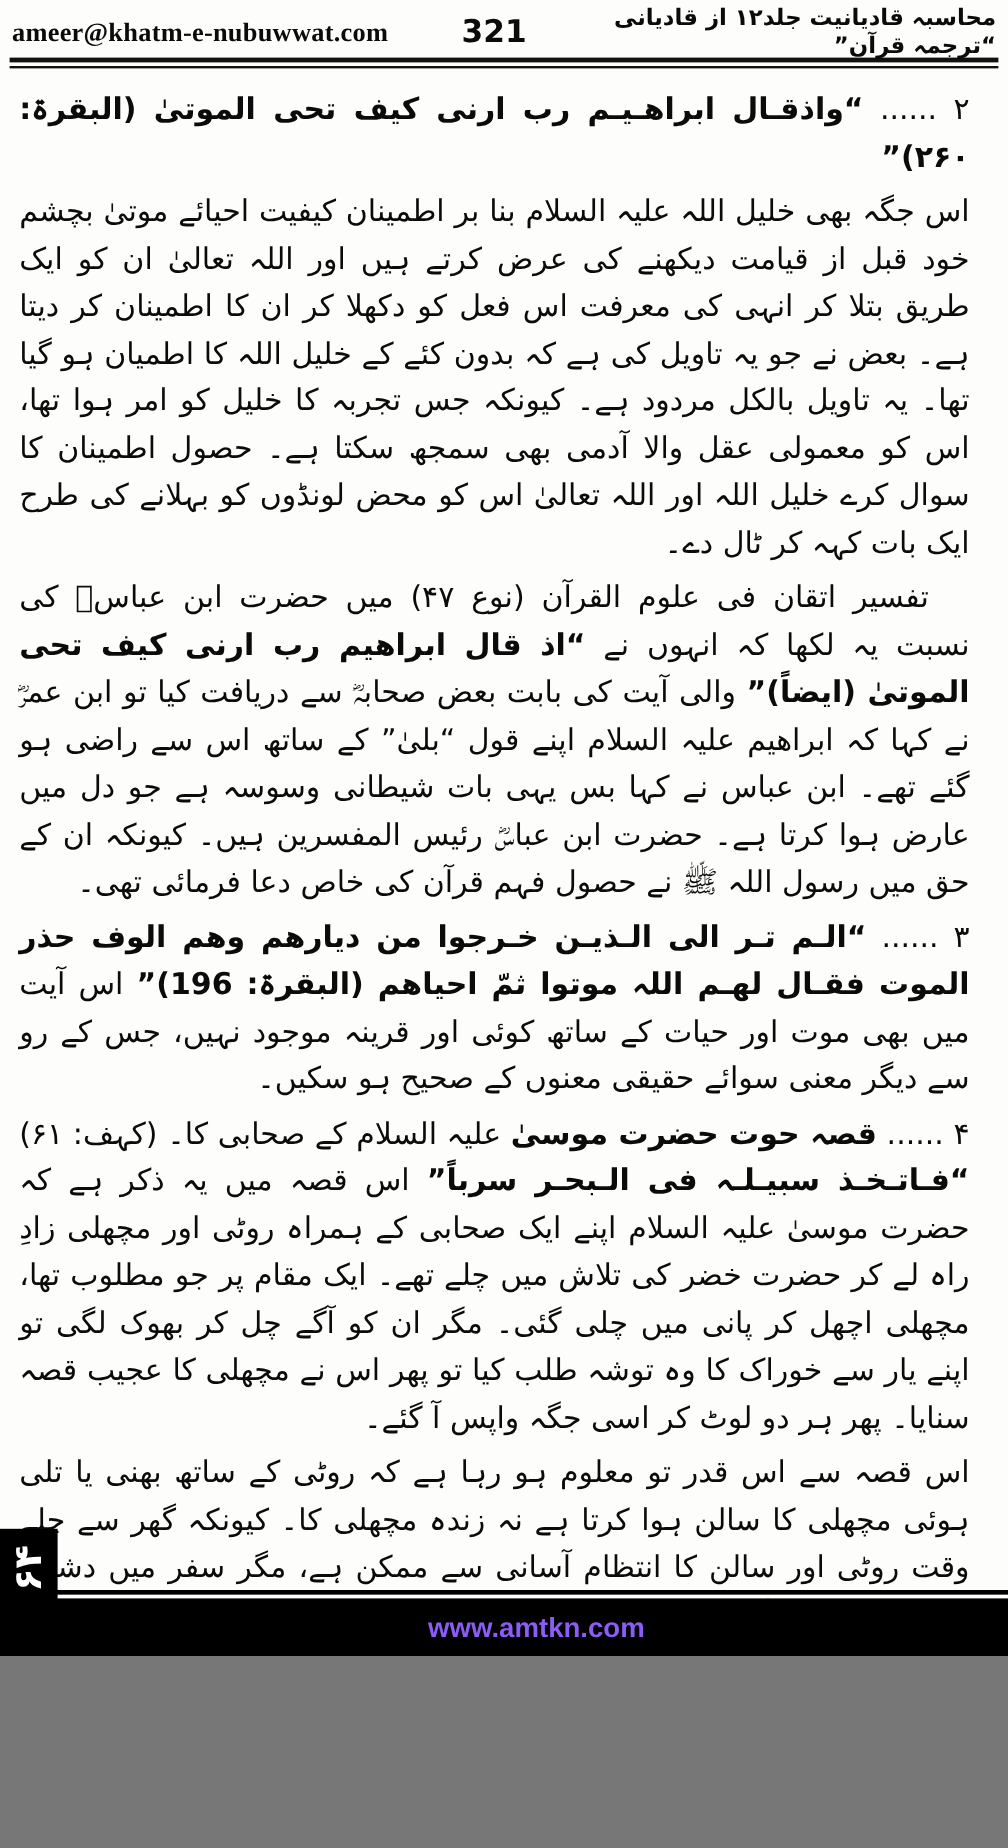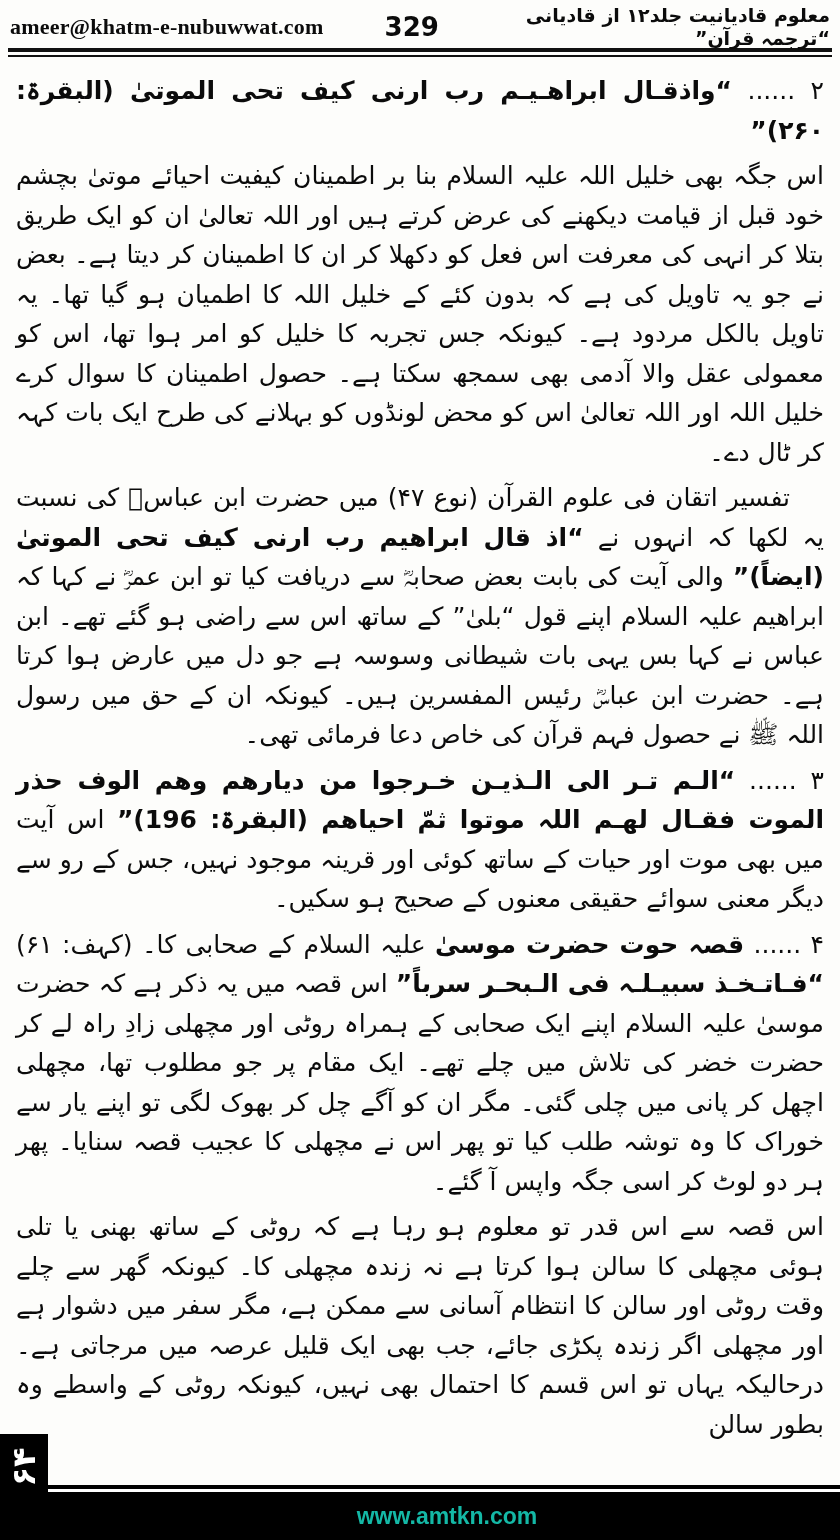--- a/index.html
+++ b/index.html
@@ -1,19 +1,19 @@
 <!DOCTYPE html>
 <html lang="ur"><head>
 <meta charset="utf-8">
 <style>
   * { margin:0; padding:0; box-sizing:border-box; }
   html,body { background:#777; }
   .page {
     position:relative;
-    width:840px; height:1540px;
+    width:840px; height:1380px;
     margin:0 auto;
     background:#fdfdfb;
     overflow:hidden;
     font-family:"DejaVu Sans", sans-serif;
     color:#0b0b0b;
   }
   
   .header {
     display:flex; align-items:center; justify-content:space-between;
     padding:10px 10px 4px 10px;
@@ -40,35 +40,35 @@
     border-bottom:2px solid #111;
   }
   
   .body {
     direction:rtl;
     padding:14px 16px 0 16px;
     text-align:justify;
     font-size:25px;
     line-height:1.58;
   }
-  .para { margin:0 0 6px 0; }
+  .para { margin:0 16px 6px 0; }
   .para.indent { text-indent:34px; }
   .bold { font-weight:700; }
   
   .footer-wrap {
     position:absolute; left:0; right:0; bottom:0;
   }
   .footer-topline { height:4px; background:#000; }
   .footer-gap { height:3px; background:#fff; }
   .footer-bar {
     height:48px; background:#000;
     display:flex; align-items:center; justify-content:center;
     gap:16px;
     padding-left:54px;
-    color:#14b8a6;
+    color:#8b5cf6;
     font-family:"Liberation Sans", sans-serif;
     font-weight:bold; font-size:23px;
     direction:ltr; white-space:nowrap;
   }
   .side-tab {
     position:absolute; left:0; bottom:0;
     width:48px; height:106px;
     background:#000;
     display:flex; align-items:flex-start; justify-content:center;
     z-index:2;
@@ -80,22 +80,22 @@
     direction:rtl;
   }
 </style>
 </head>
 <body>
 
 <div class="page">
 
   <header class="header">
     <span class="email">ameer@khatm-e-nubuwwat.com</span>
-    <span class="pageno">329</span>
-    <span class="htitle" dir="rtl">معلوم قادیانیت جلد۱۲ از قادیانی “ترجمہ قرآن”</span>
+    <span class="pageno">321</span>
+    <span class="htitle" dir="rtl">محاسبہ قادیانیت جلد۱۲ از قادیانی “ترجمہ قرآن”</span>
   </header>
 
   <div class="rule"></div>
 
   <main class="body">
       <p class="para"><span>۲ ...... </span><span class="bold">“واذقـال ابراھـیـم رب ارنی کیف تحی الموتیٰ (البقرۃ: ۲۶۰)”</span></p>
       <p class="para"><span>اس جگہ بھی خلیل اللہ علیہ السلام بنا بر اطمینان کیفیت احیائے موتیٰ بچشم خود قبل از قیامت دیکھنے کی عرض کرتے ہیں اور اللہ تعالیٰ ان کو ایک طریق بتلا کر انہی کی معرفت اس فعل کو دکھلا کر ان کا اطمینان کر دیتا ہے۔ بعض نے جو یہ تاویل کی ہے کہ بدون کئے کے خلیل اللہ کا اطمیان ہو گیا تھا۔ یہ تاویل بالکل مردود ہے۔ کیونکہ جس تجربہ کا خلیل کو امر ہوا تھا، اس کو معمولی عقل والا آدمی بھی سمجھ سکتا ہے۔ حصول اطمینان کا سوال کرے خلیل اللہ اور اللہ تعالیٰ اس کو محض لونڈوں کو بہلانے کی طرح ایک بات کہہ کر ٹال دے۔</span></p>
       <p class="para indent"><span>تفسیر اتقان فی علوم القرآن (نوع ۴۷) میں حضرت ابن عباسؓ کی نسبت یہ لکھا کہ انہوں نے </span><span class="bold">“اذ قال ابراھیم رب ارنی کیف تحی الموتیٰ (ایضاً)”</span><span> والی آیت کی بابت بعض صحابہؓ سے دریافت کیا تو ابن عمرؓ نے کہا کہ ابراھیم علیہ السلام اپنے قول “بلیٰ” کے ساتھ اس سے راضی ہو گئے تھے۔ ابن عباس نے کہا بس یہی بات شیطانی وسوسہ ہے جو دل میں عارض ہوا کرتا ہے۔ حضرت ابن عباسؓ رئیس المفسرین ہیں۔ کیونکہ ان کے حق میں رسول اللہ ﷺ نے حصول فہم قرآن کی خاص دعا فرمائی تھی۔</span></p>
       <p class="para"><span>۳ ...... </span><span class="bold">“الـم تـر الی الـذیـن خـرجوا من دیارھم وھم الوف حذر الموت فقـال لھـم اللہ موتوا ثمّ احیاھم (البقرۃ: 196)”</span><span> اس آیت میں بھی موت اور حیات کے ساتھ کوئی اور قرینہ موجود نہیں، جس کے رو سے دیگر معنی سوائے حقیقی معنوں کے صحیح ہو سکیں۔</span></p>
       <p class="para"><span>۴ ...... </span><span class="bold">قصہ حوت حضرت موسیٰ</span><span> علیہ السلام کے صحابی کا۔ (کہف: ۶۱) </span><span class="bold">“فـاتـخـذ سبیـلـہ فی الـبحـر سرباً”</span><span> اس قصہ میں یہ ذکر ہے کہ حضرت موسیٰ علیہ السلام اپنے ایک صحابی کے ہمراہ روٹی اور مچھلی زادِ راہ لے کر حضرت خضر کی تلاش میں چلے تھے۔ ایک مقام پر جو مطلوب تھا، مچھلی اچھل کر پانی میں چلی گئی۔ مگر ان کو آگے چل کر بھوک لگی تو اپنے یار سے خوراک کا وہ توشہ طلب کیا تو پھر اس نے مچھلی کا عجیب قصہ سنایا۔ پھر ہر دو لوٹ کر اسی جگہ واپس آ گئے۔</span></p>

